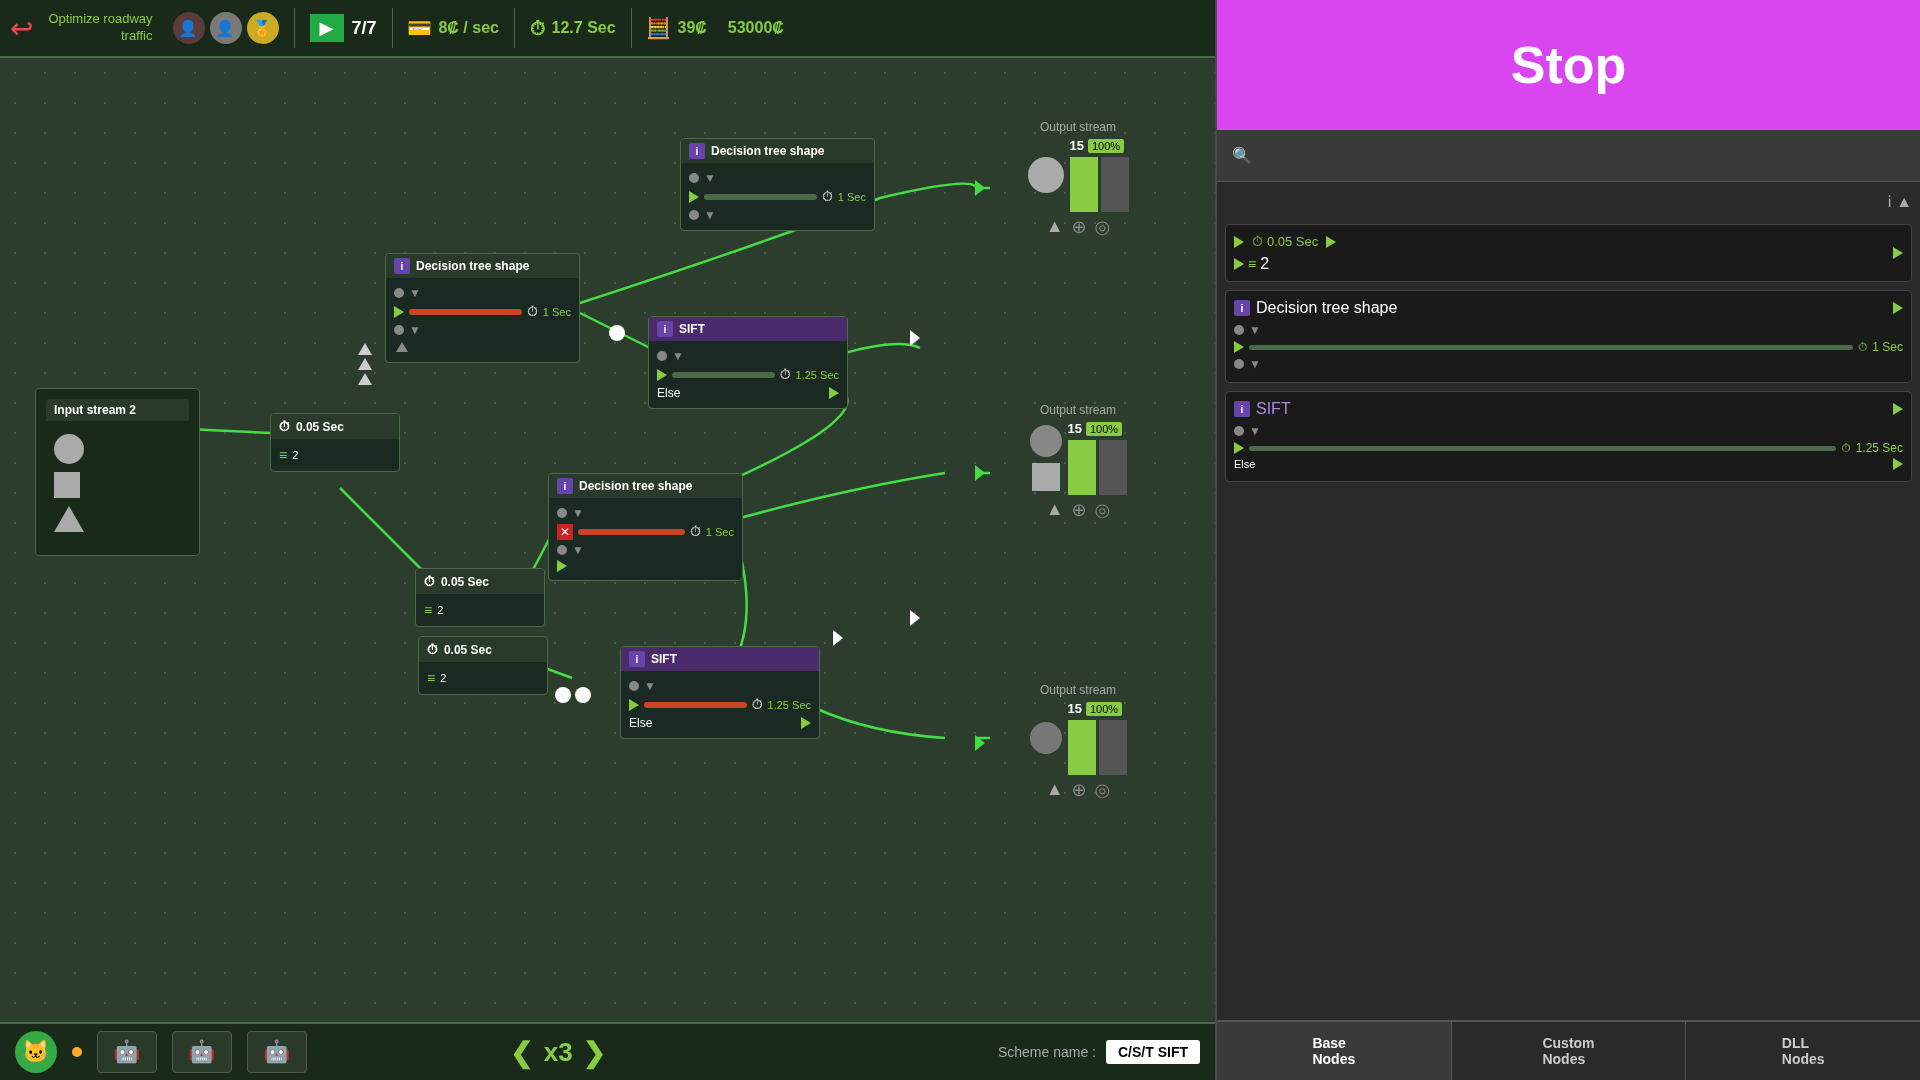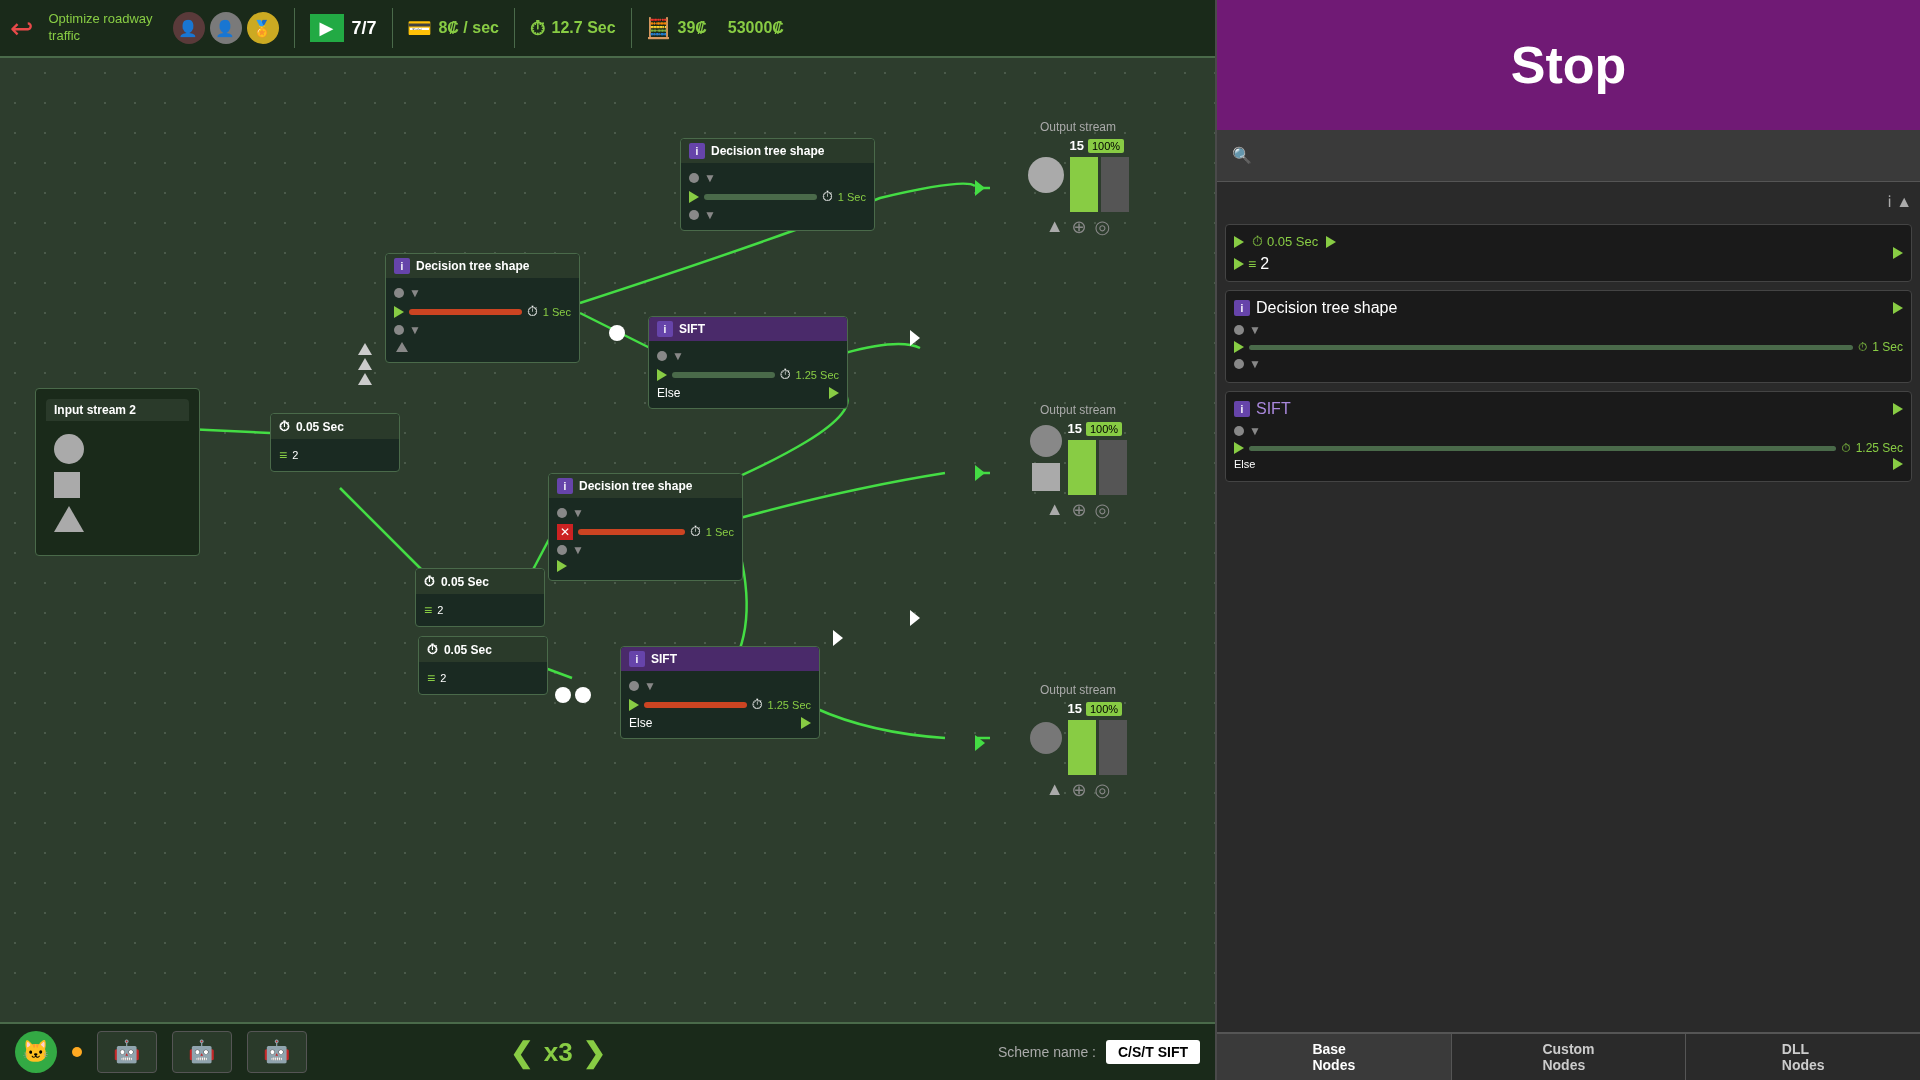--- a/index.html
+++ b/index.html
@@ -41,21 +41,21 @@
 
     .header-back {
       color: #e84a4a;
       font-size: 28px;
       cursor: pointer;
     }
 
     .header-title {
       color: #88cc44;
       font-size: 13px;
-      text-align: left;
+      text-align: right;
       line-height: 1.3;
     }
 
     .header-avatars {
       display: flex;
       gap: 5px;
       margin-left: 5px;
     }
 
     .avatar-circle {
@@ -104,21 +104,21 @@
       height: 1080px;
       background: #2a2a2a;
       border-left: 2px solid #4a4a4a;
       display: flex;
       flex-direction: column;
     }
 
     #stop-btn {
       width: 100%;
       height: 130px;
-      background: #701a75;
+      background: #d946ef;
       display: flex; align-items: center; justify-content: center;
       font-size: 52px;
       font-weight: bold;
       color: #fff;
       cursor: pointer;
       border: none;
     }
 
     #search-bar {
       width: 100%;
@@ -175,21 +175,21 @@
       display: inline-block;
     }
     .timer-circle { font-size: 14px; }
     .list-icon { color: #88cc44; font-size: 14px; }
     .else-label { color: #fff; font-size: 12px; }
 
     
     #panel-footer {
       display: flex;
       border-top: 2px solid #555;
-      height: 48px;
+      height: 60px;
     }
     .panel-tab {
       flex: 1;
       display: flex; align-items: center; justify-content: center;
       font-size: 14px;
       font-weight: bold;
       color: #ccc;
       background: #2a2a2a;
       cursor: pointer;
       border-right: 1px solid #555;

